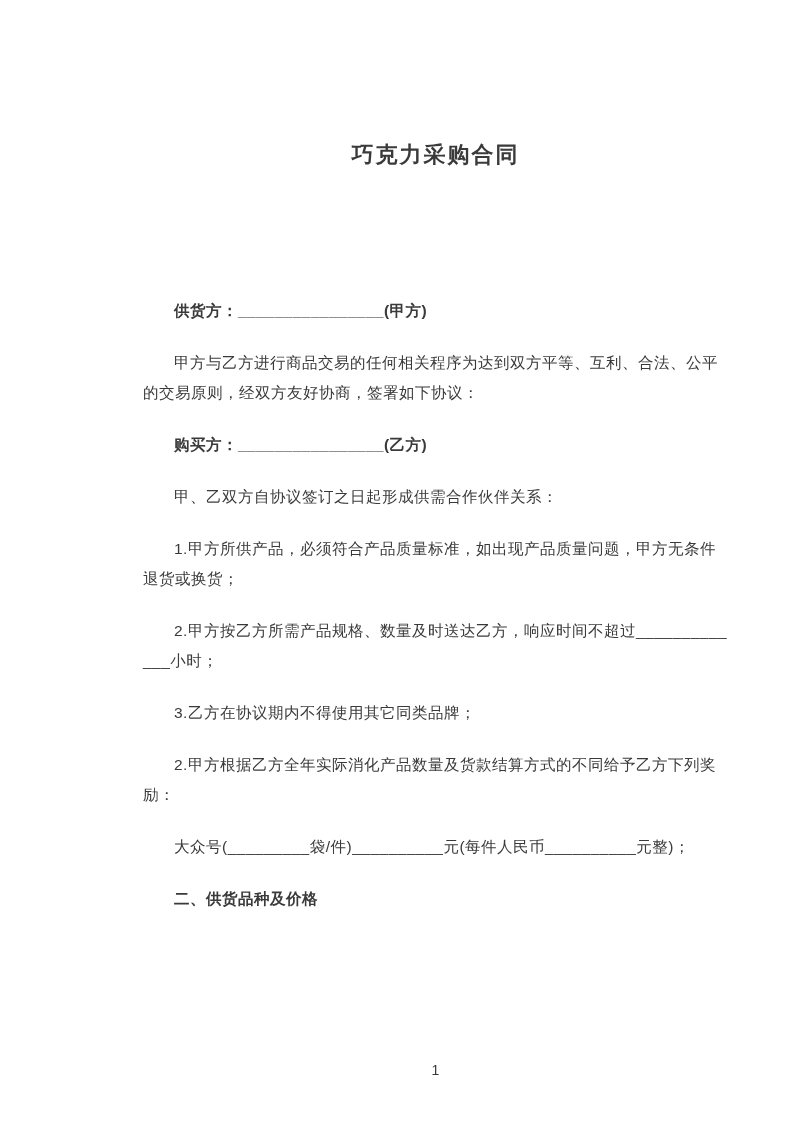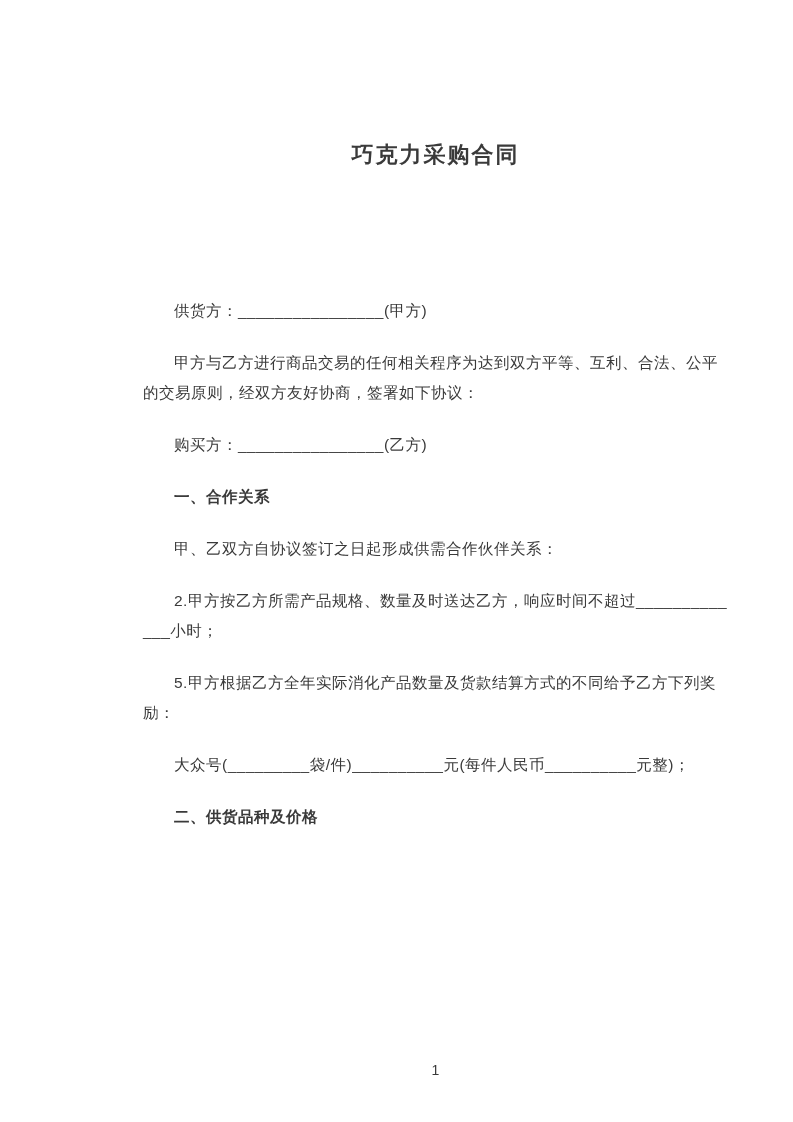--- a/index.html
+++ b/index.html
@@ -32,21 +32,21 @@
     line-height: 30px;
     margin: 0 0 22px 0;
     text-indent: 2em;
     word-break: break-all;
     letter-spacing: 0.5px;
   }
   .heading {
     font-weight: 700;
   }
   .label {
-    font-weight: 400;
+    font-weight: 700;
   }
   .page-number {
     position: absolute;
     bottom: 44px;
     left: 0;
     width: 100%;
     text-align: center;
     font-size: 14px;
     color: #3a3a3a;
   }
@@ -57,30 +57,31 @@
 <div class="page">
 
   <h1 class="doc-title">巧克力采购合同</h1>
 
   <p class="line label">供货方：________________(甲方)</p>
 
   <p class="line">甲方与乙方进行商品交易的任何相关程序为达到双方平等、互利、合法、公平的交易原则，经双方友好协商，签署如下协议：</p>
 
   <p class="line label">购买方：________________(乙方)</p>
 
-  <p class="line heading">一、合作关系</p>
 
   <p class="line">甲、乙双方自协议签订之日起形成供需合作伙伴关系：</p>
 
+  <p class="line">1.甲方所供产品，必须符合产品质量标准，如出现产品质量问题，甲方无条件退货或换货；</p>
 
   <p class="line">2.甲方按乙方所需产品规格、数量及时送达乙方，响应时间不超过_____________小时；</p>
 
+  <p class="line">3.乙方在协议期内不得使用其它同类品牌；</p>
 
 
-  <p class="line">5.甲方根据乙方全年实际消化产品数量及货款结算方式的不同给予乙方下列奖励：</p>
+  <p class="line">2.甲方根据乙方全年实际消化产品数量及货款结算方式的不同给予乙方下列奖励：</p>
 
   <p class="line">大众号(_________袋/件)__________元(每件人民币__________元整)；</p>
 
   <p class="line heading">二、供货品种及价格</p>
 
   <div class="page-number">1</div>
 
 </div>
 
 </body></html>

